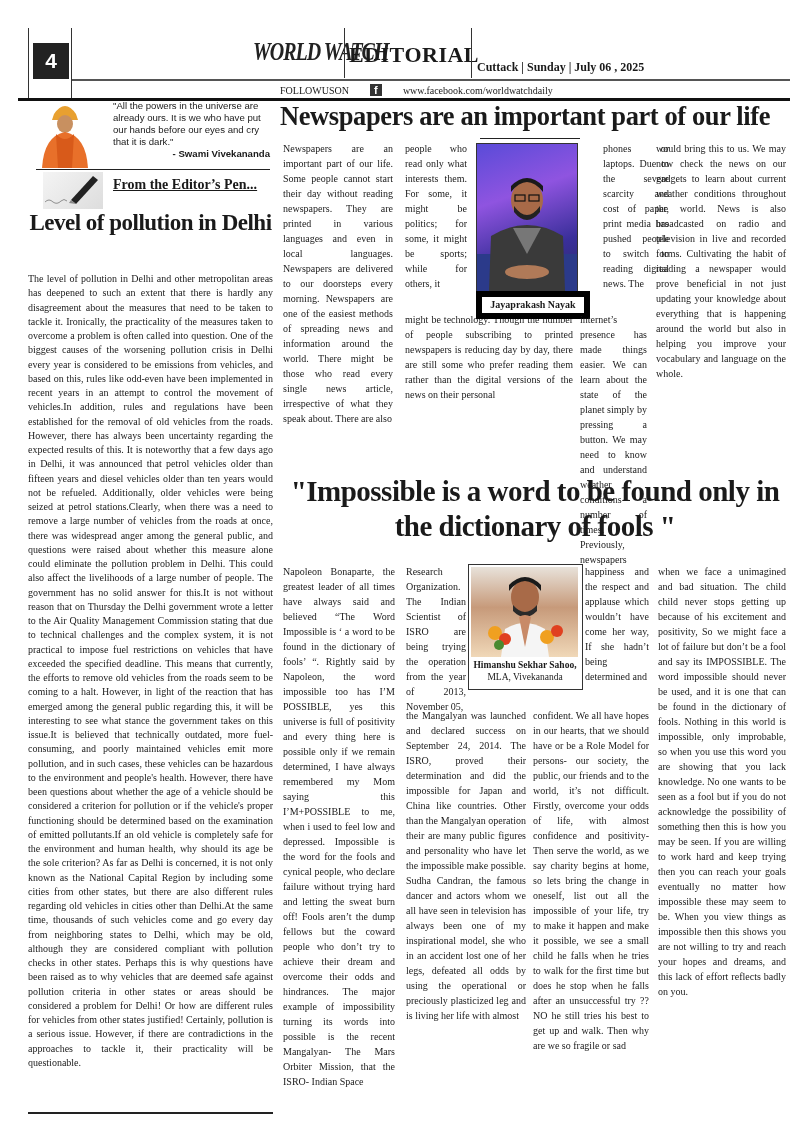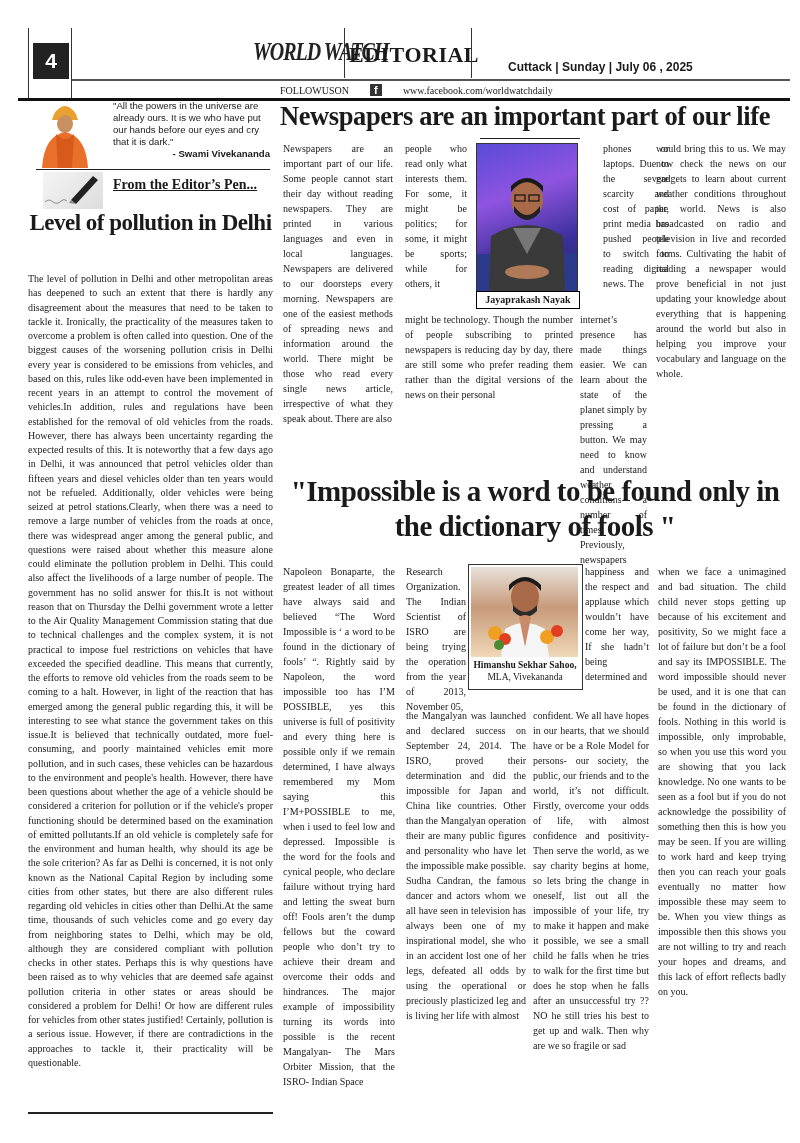--- a/index.html
+++ b/index.html
@@ -6,21 +6,21 @@
   body { width:800px; height:1143px; position:relative; overflow:hidden; font-family:"Liberation Serif", serif; color:#1a1a1a; }
   .abs { position:absolute; }
   
   #page-num-frame { left:28px; top:28px; width:42px; height:71px; border-left:1px solid #333; border-right:1px solid #333; }
   #page-num { left:33px; top:43px; width:36px; height:36px; background:#222; color:#fff; font-family:"Liberation Sans", sans-serif; font-weight:bold; font-size:21px; display:flex; align-items:center; justify-content:center; }
   #mast-rule { left:72px; top:79px; width:718px; height:2px; background:#555; }
   #logo { left:253px; top:40px; font-family:"Liberation Serif", serif; font-weight:bold; font-style:italic; font-size:20px; color:#222; letter-spacing:-1px; transform:scaleY(1.3); }
   #logo-sep1 { left:344px; top:28px; width:1px; height:50px; background:#333; }
   #section-title { left:349px; top:42px; font-size:22px; font-weight:bold; letter-spacing:0.5px; }
   #logo-sep2 { left:471px; top:28px; width:1px; height:50px; background:#333; }
-  #dateline { left:477px; top:60px; font-size:12px; font-weight:bold; font-family:Liberation Sans, sans-serif;margin-left:31px; }
+  #dateline { left:477px; top:60px; font-size:12px; font-weight:bold; font-family:Liberation Serif, serif; }
   #follow-row { left:280px; top:84px; font-size:10px; display:flex; align-items:center; gap:21px; }
   #fb-icon { width:12px; height:12px; background:#333; color:#fff; font-family:"Liberation Sans", sans-serif; font-weight:bold; font-size:11px; line-height:13px; text-align:center; }
   #top-rule { left:18px; top:98px; width:772px; height:3px; background:#111; }
   
   #swami-img { left:36px; top:100px; width:58px; height:68px; }
   #quote { left:113px; top:100px; width:157px; font-family:"Liberation Sans", sans-serif; font-size:9.6px; line-height:12px; }
   #quote-author { text-align:right; font-weight:bold; }
   #quote-rule { left:36px; top:169px; width:234px; height:1px; background:#222; }
   #pen-img { left:43px; top:172px; width:60px; height:37px; background:linear-gradient(135deg,#f4f4f4,#ddd); }
   #editors-pen { left:113px; top:177px; font-family:Liberation Serif, serif; font-weight:bold; font-size:14px; text-decoration:underline; }
@@ -28,21 +28,21 @@
   #lead-body { left:28px; top:240px; width:245px; font-size:10px; line-height:14.25px; text-align:justify;margin-top:32px; }
   #left-bottom-rule { left:28px; top:1112px; width:245px; height:2px; background:#222; }
   
   #a1-title { left:280px; top:101px; width:510px; font-size:26.5px; font-weight:bold; letter-spacing:-0.4px; white-space:nowrap; }
   #a1-title-rule { left:480px; top:138px; width:100px; height:1px; background:#222; }
   .col { font-size:10px; line-height:15px; text-align:justify; }
   #a1-c1 { left:283px; top:141px; width:110px; }
   #a1-c2 { left:405px; top:141px; width:62px; }
   #a1-c2b { left:405px; top:312px; width:168px; }
   #a1-photo { left:476px; top:143px; width:100px; height:147px; border:1px solid #333; background:linear-gradient(160deg,#5a4bd8 0%,#8f54e0 35%,#3a2f9a 70%,#2a2a6a 100%); overflow:hidden; }
-  #a1-caption { left:476px; top:291px; width:102px; height:16px; border:1px solid #000000; background:#fff; font-size:10px; font-weight:bold; text-align:center; line-height:16px; }
+  #a1-caption { left:476px; top:291px; width:102px; height:16px; border:6px solid #000000; background:#fff; font-size:10px; font-weight:bold; text-align:center; line-height:16px; }
   #a1-c3 { left:603px; top:141px; width:66px; }
   #a1-c3b { left:580px; top:312px; width:67px; }
   #a1-c4 { left:656px; top:141px; width:130px; }
   
   #a2-title { left:280px; top:474px; width:510px; font-size:29px; font-weight:bold; text-align:center; line-height:35px; letter-spacing:-0.5px; }
   #a2-c1 { left:283px; top:564px; width:112px; }
   #a2-c2a { left:406px; top:564px; width:60px; }
   #a2-c2b { left:406px; top:708px; width:120px; }
   #a2-photo-frame { left:468px; top:564px; width:113px; height:124px; border:1px solid #333; background:#fff; }
   #a2-photo { left:471px; top:567px; width:107px; height:90px; background:linear-gradient(180deg,#e8e2da 0%,#c79a7a 45%,#f0d8b8 100%); overflow:hidden; }

